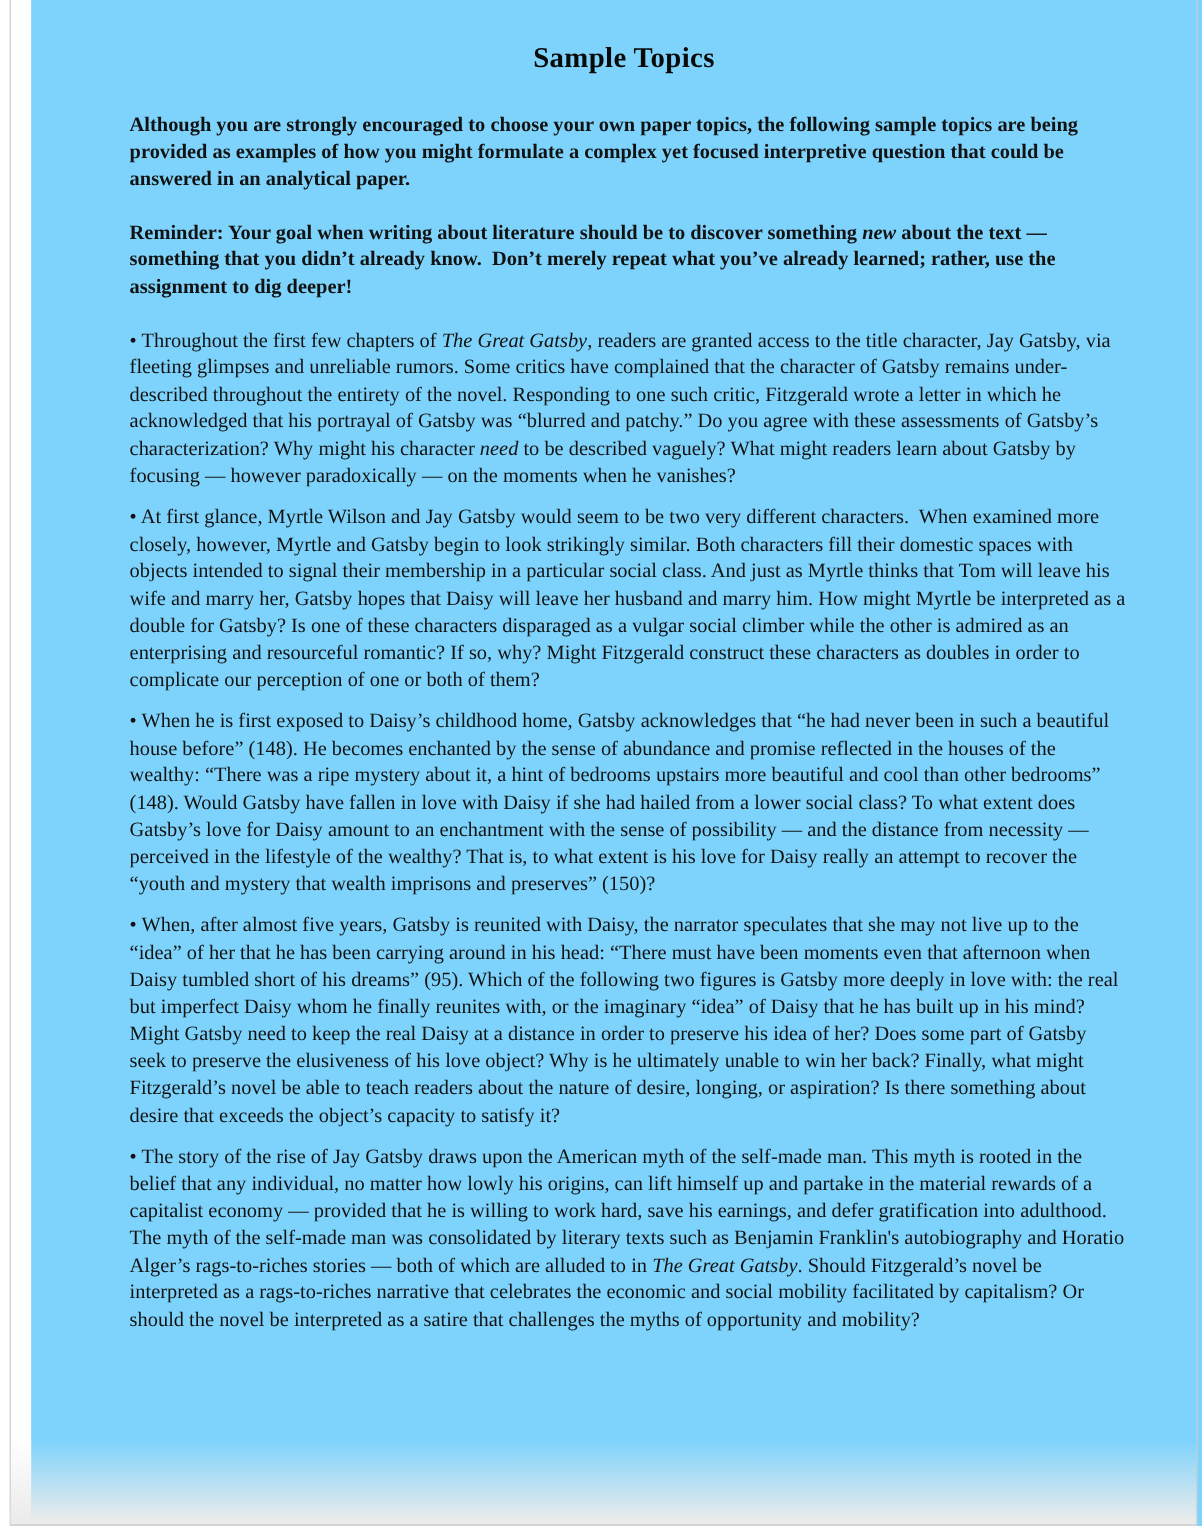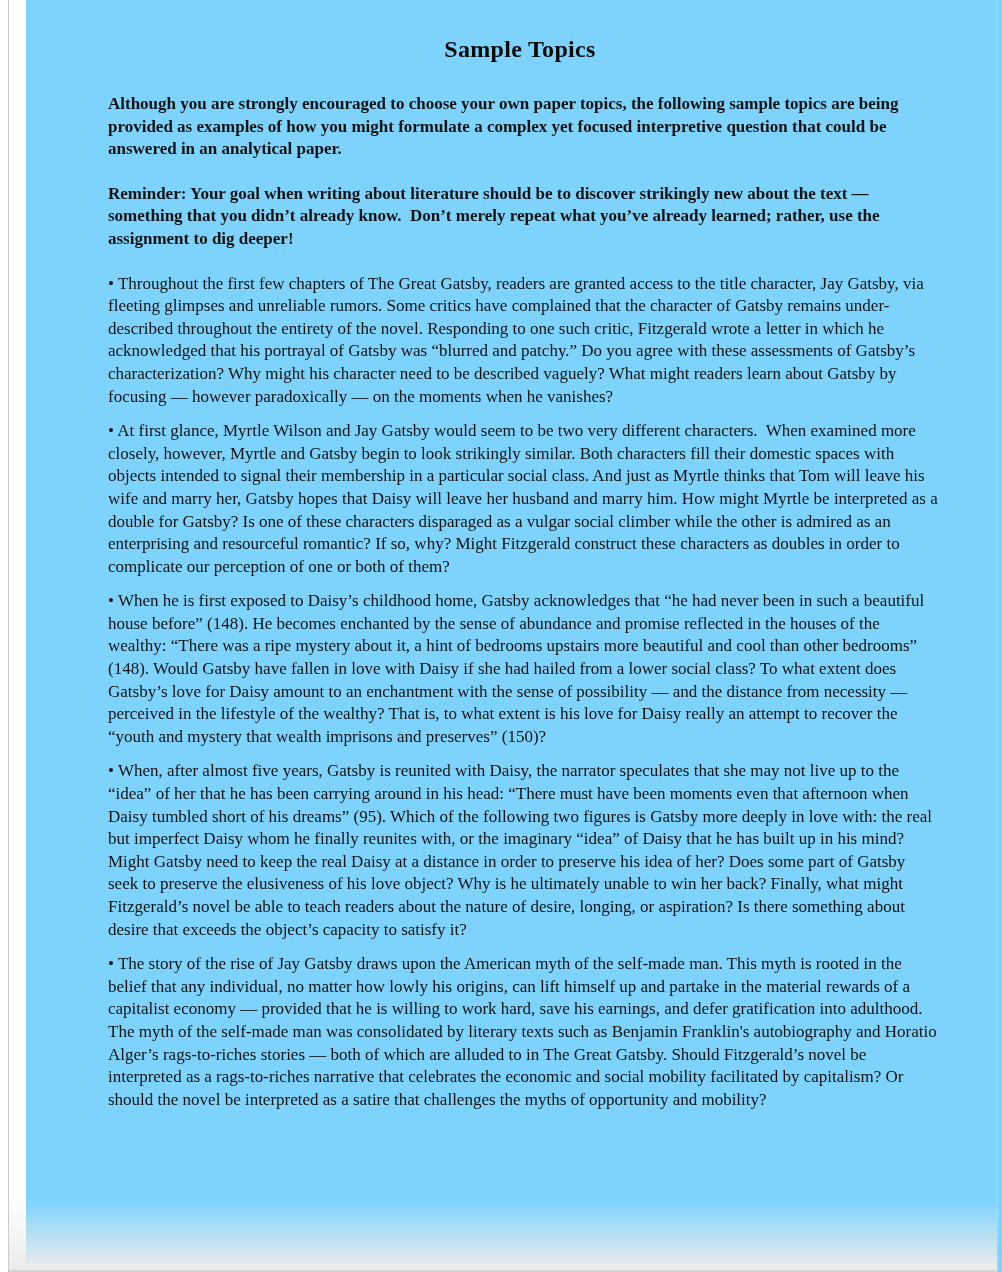--- a/index.html
+++ b/index.html
@@ -56,30 +56,30 @@
     padding: 0 76px 0 82px;
     font-size: 17px;
     line-height: 22.6px;
   }
   .para {
     margin: 0 0 12px 0;
     white-space: pre-wrap;
   }
   .para.bold { font-weight: bold; }
   .para.lead { margin-bottom: 22px; }
-  .italic { }
+  .italic { font-style: italic; }
 </style>
 </head>
 <body>
 
 <div class="page">
   <h1 class="doc-title">Sample Topics</h1>
   <div class="doc-body">
       <p class="para bold lead"><span>Although you are strongly encouraged to choose your own paper topics, the following sample topics are being provided as examples of how you might formulate a complex yet focused interpretive question that could be answered in an analytical paper.</span></p>
-      <p class="para bold lead"><span>Reminder: Your goal when writing about literature should be to discover strikingly </span><span class="italic">new</span><span> about the text — something that you didn’t already know.  Don’t merely repeat what you’ve already learned; rather, use the assignment to dig deeper!</span></p>
+      <p class="para bold lead"><span>Reminder: Your goal when writing about literature should be to discover something </span><span class="italic">new</span><span> about the text — something that you didn’t already know.  Don’t merely repeat what you’ve already learned; rather, use the assignment to dig deeper!</span></p>
       <p class="para"><span>• Throughout the first few chapters of </span><span class="italic">The Great Gatsby</span><span>, readers are granted access to the title character, Jay Gatsby, via fleeting glimpses and unreliable rumors. Some critics have complained that the character of Gatsby remains under-described throughout the entirety of the novel. Responding to one such critic, Fitzgerald wrote a letter in which he acknowledged that his portrayal of Gatsby was “blurred and patchy.” Do you agree with these assessments of Gatsby’s characterization? Why might his character </span><span class="italic">need</span><span> to be described vaguely? What might readers learn about Gatsby by focusing — however paradoxically — on the moments when he vanishes?</span></p>
       <p class="para"><span>• At first glance, Myrtle Wilson and Jay Gatsby would seem to be two very different characters.  When examined more closely, however, Myrtle and Gatsby begin to look strikingly similar. Both characters fill their domestic spaces with objects intended to signal their membership in a particular social class. And just as Myrtle thinks that Tom will leave his wife and marry her, Gatsby hopes that Daisy will leave her husband and marry him. How might Myrtle be interpreted as a double for Gatsby? Is one of these characters disparaged as a vulgar social climber while the other is admired as an enterprising and resourceful romantic? If so, why? Might Fitzgerald construct these characters as doubles in order to complicate our perception of one or both of them?</span></p>
       <p class="para"><span>• When he is first exposed to Daisy’s childhood home, Gatsby acknowledges that “he had never been in such a beautiful house before” (148). He becomes enchanted by the sense of abundance and promise reflected in the houses of the wealthy: “There was a ripe mystery about it, a hint of bedrooms upstairs more beautiful and cool than other bedrooms” (148). Would Gatsby have fallen in love with Daisy if she had hailed from a lower social class? To what extent does Gatsby’s love for Daisy amount to an enchantment with the sense of possibility — and the distance from necessity — perceived in the lifestyle of the wealthy? That is, to what extent is his love for Daisy really an attempt to recover the “youth and mystery that wealth imprisons and preserves” (150)?</span></p>
       <p class="para"><span>• When, after almost five years, Gatsby is reunited with Daisy, the narrator speculates that she may not live up to the “idea” of her that he has been carrying around in his head: “There must have been moments even that afternoon when Daisy tumbled short of his dreams” (95). Which of the following two figures is Gatsby more deeply in love with: the real but imperfect Daisy whom he finally reunites with, or the imaginary “idea” of Daisy that he has built up in his mind? Might Gatsby need to keep the real Daisy at a distance in order to preserve his idea of her? Does some part of Gatsby seek to preserve the elusiveness of his love object? Why is he ultimately unable to win her back? Finally, what might Fitzgerald’s novel be able to teach readers about the nature of desire, longing, or aspiration? Is there something about desire that exceeds the object’s capacity to satisfy it?</span></p>
       <p class="para"><span>• The story of the rise of Jay Gatsby draws upon the American myth of the self-made man. This myth is rooted in the belief that any individual, no matter how lowly his origins, can lift himself up and partake in the material rewards of a capitalist economy — provided that he is willing to work hard, save his earnings, and defer gratification into adulthood. The myth of the self-made man was consolidated by literary texts such as Benjamin Franklin's autobiography and Horatio Alger’s rags-to-riches stories — both of which are alluded to in </span><span class="italic">The Great Gatsby</span><span>. Should Fitzgerald’s novel be interpreted as a rags-to-riches narrative that celebrates the economic and social mobility facilitated by capitalism? Or should the novel be interpreted as a satire that challenges the myths of opportunity and mobility?</span></p>
     </div>
 </div>
 
 <div class="page-edge left"></div>
 <div class="page-edge right"></div>

